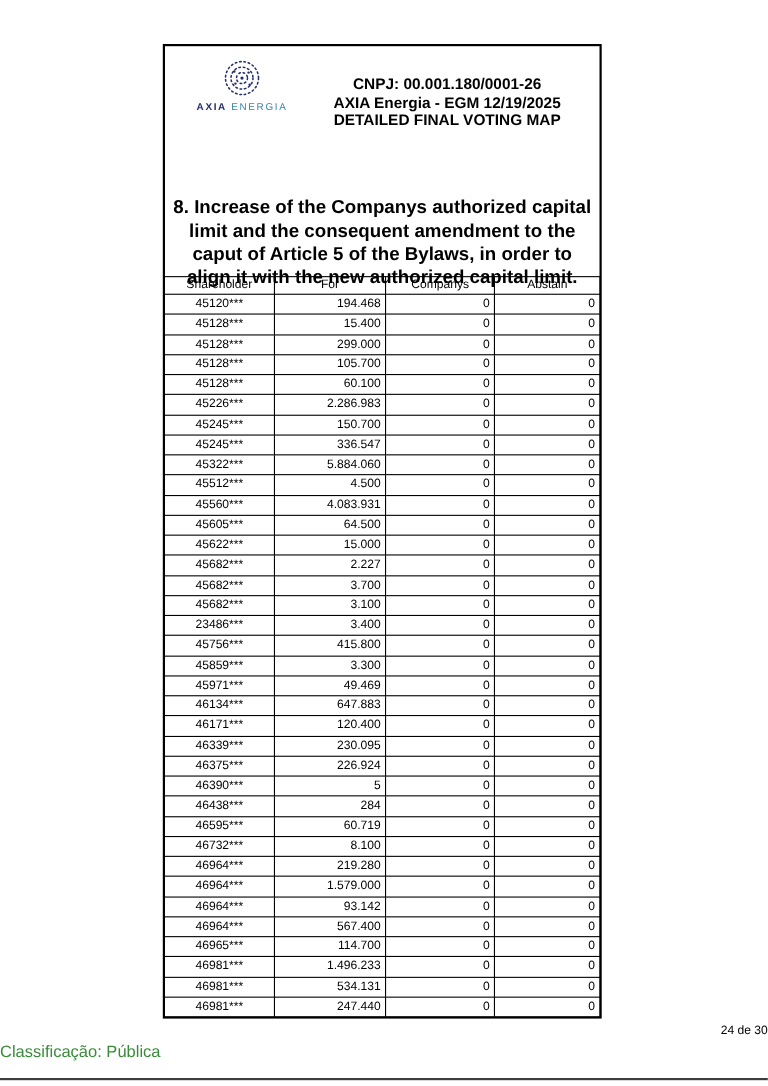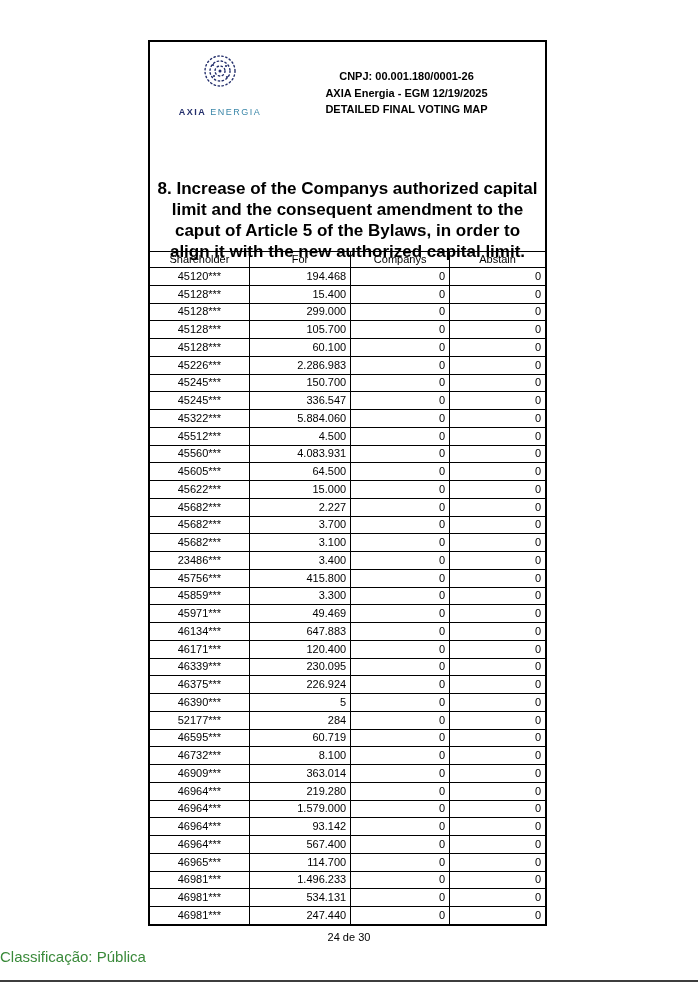--- a/index.html
+++ b/index.html
@@ -13,36 +13,36 @@
     width:698px;height:987px;background:#ffffff;position:relative;
     font-family:"Liberation Sans", sans-serif;color:#000;
   }
   .content-box{
     position:absolute;left:148px;top:40px;width:399px;height:886px;
     border:2px solid #000;background:#fff;
   }
   .doc-header{display:flex;padding:10px 8px 0 14px;}
   .logo{width:112px;text-align:center;flex:0 0 auto;}
   .logo svg{display:block;margin:0 auto;color:var(--navy);}
-  .logo-text{font-size:9px;letter-spacing:1.5px;margin-top:17px;white-space:nowrap;}
+  .logo-text{font-size:9px;letter-spacing:1.5px;margin-top:2px;white-space:nowrap;}
   .logo-text .axia{color:var(--navy);font-weight:bold;}
   .logo-text .energia{color:var(--teal);}
-  .header-lines{flex:1;text-align:center;font-weight:bold;font-size:11px;line-height:16.5px;padding-top:16px;}
+  .header-lines{flex:1;text-align:center;font-weight:bold;font-size:14px;line-height:16.5px;padding-top:16px;}
   .item{
     margin:60px 5px 0 5px;text-align:center;font-weight:bold;
     font-size:17px;line-height:21px;
   }
   .table-wrap{position:absolute;left:-1px;right:-1px;top:209px;bottom:-1px;}
   table{width:100%;height:100%;border-collapse:collapse;table-layout:fixed;font-size:11px;}
   th,td{border:1px solid #000;padding:1px 4px;line-height:13px;overflow:hidden;white-space:nowrap;}
   th{font-weight:normal;text-align:center;}
   td.col-shareholder{text-align:center;}
   td.col-num{text-align:right;}
   col.c1{width:25.2%;}col.c2{width:25.6%;}col.c3{width:25.0%;}col.c4{width:24.2%;}
-  .page-number{position:absolute;left:0;top:931px;width:100%;text-align:center;font-size:11px;}
+  .page-number{position:absolute;left:0;top:931px;width:100%;text-align:right;font-size:11px;}
   .classification{position:absolute;left:0;top:948px;width:100%;text-align:left;font-size:15px;color:var(--green);}
   .bottom-rule{position:absolute;left:0;right:0;top:980px;height:2px;background:#3d3d3d;}
 </style>
 </head>
 <body>
 
 <div class="content-box">
 
   <div class="doc-header">
     <div class="logo">
@@ -235,40 +235,34 @@
             <td class="col-num">0</td>
             <td class="col-num">0</td>
           </tr>
           <tr>
             <td class="col-shareholder">46390***</td>
             <td class="col-num">5</td>
             <td class="col-num">0</td>
             <td class="col-num">0</td>
           </tr>
           <tr>
-            <td class="col-shareholder">52177***</td>
+            <td class="col-shareholder">46438***</td>
             <td class="col-num">284</td>
             <td class="col-num">0</td>
             <td class="col-num">0</td>
           </tr>
           <tr>
             <td class="col-shareholder">46595***</td>
             <td class="col-num">60.719</td>
             <td class="col-num">0</td>
             <td class="col-num">0</td>
           </tr>
           <tr>
             <td class="col-shareholder">46732***</td>
             <td class="col-num">8.100</td>
-            <td class="col-num">0</td>
-            <td class="col-num">0</td>
-          </tr>
-          <tr>
-            <td class="col-shareholder">46909***</td>
-            <td class="col-num">363.014</td>
             <td class="col-num">0</td>
             <td class="col-num">0</td>
           </tr>
           <tr>
             <td class="col-shareholder">46964***</td>
             <td class="col-num">219.280</td>
             <td class="col-num">0</td>
             <td class="col-num">0</td>
           </tr>
           <tr>

